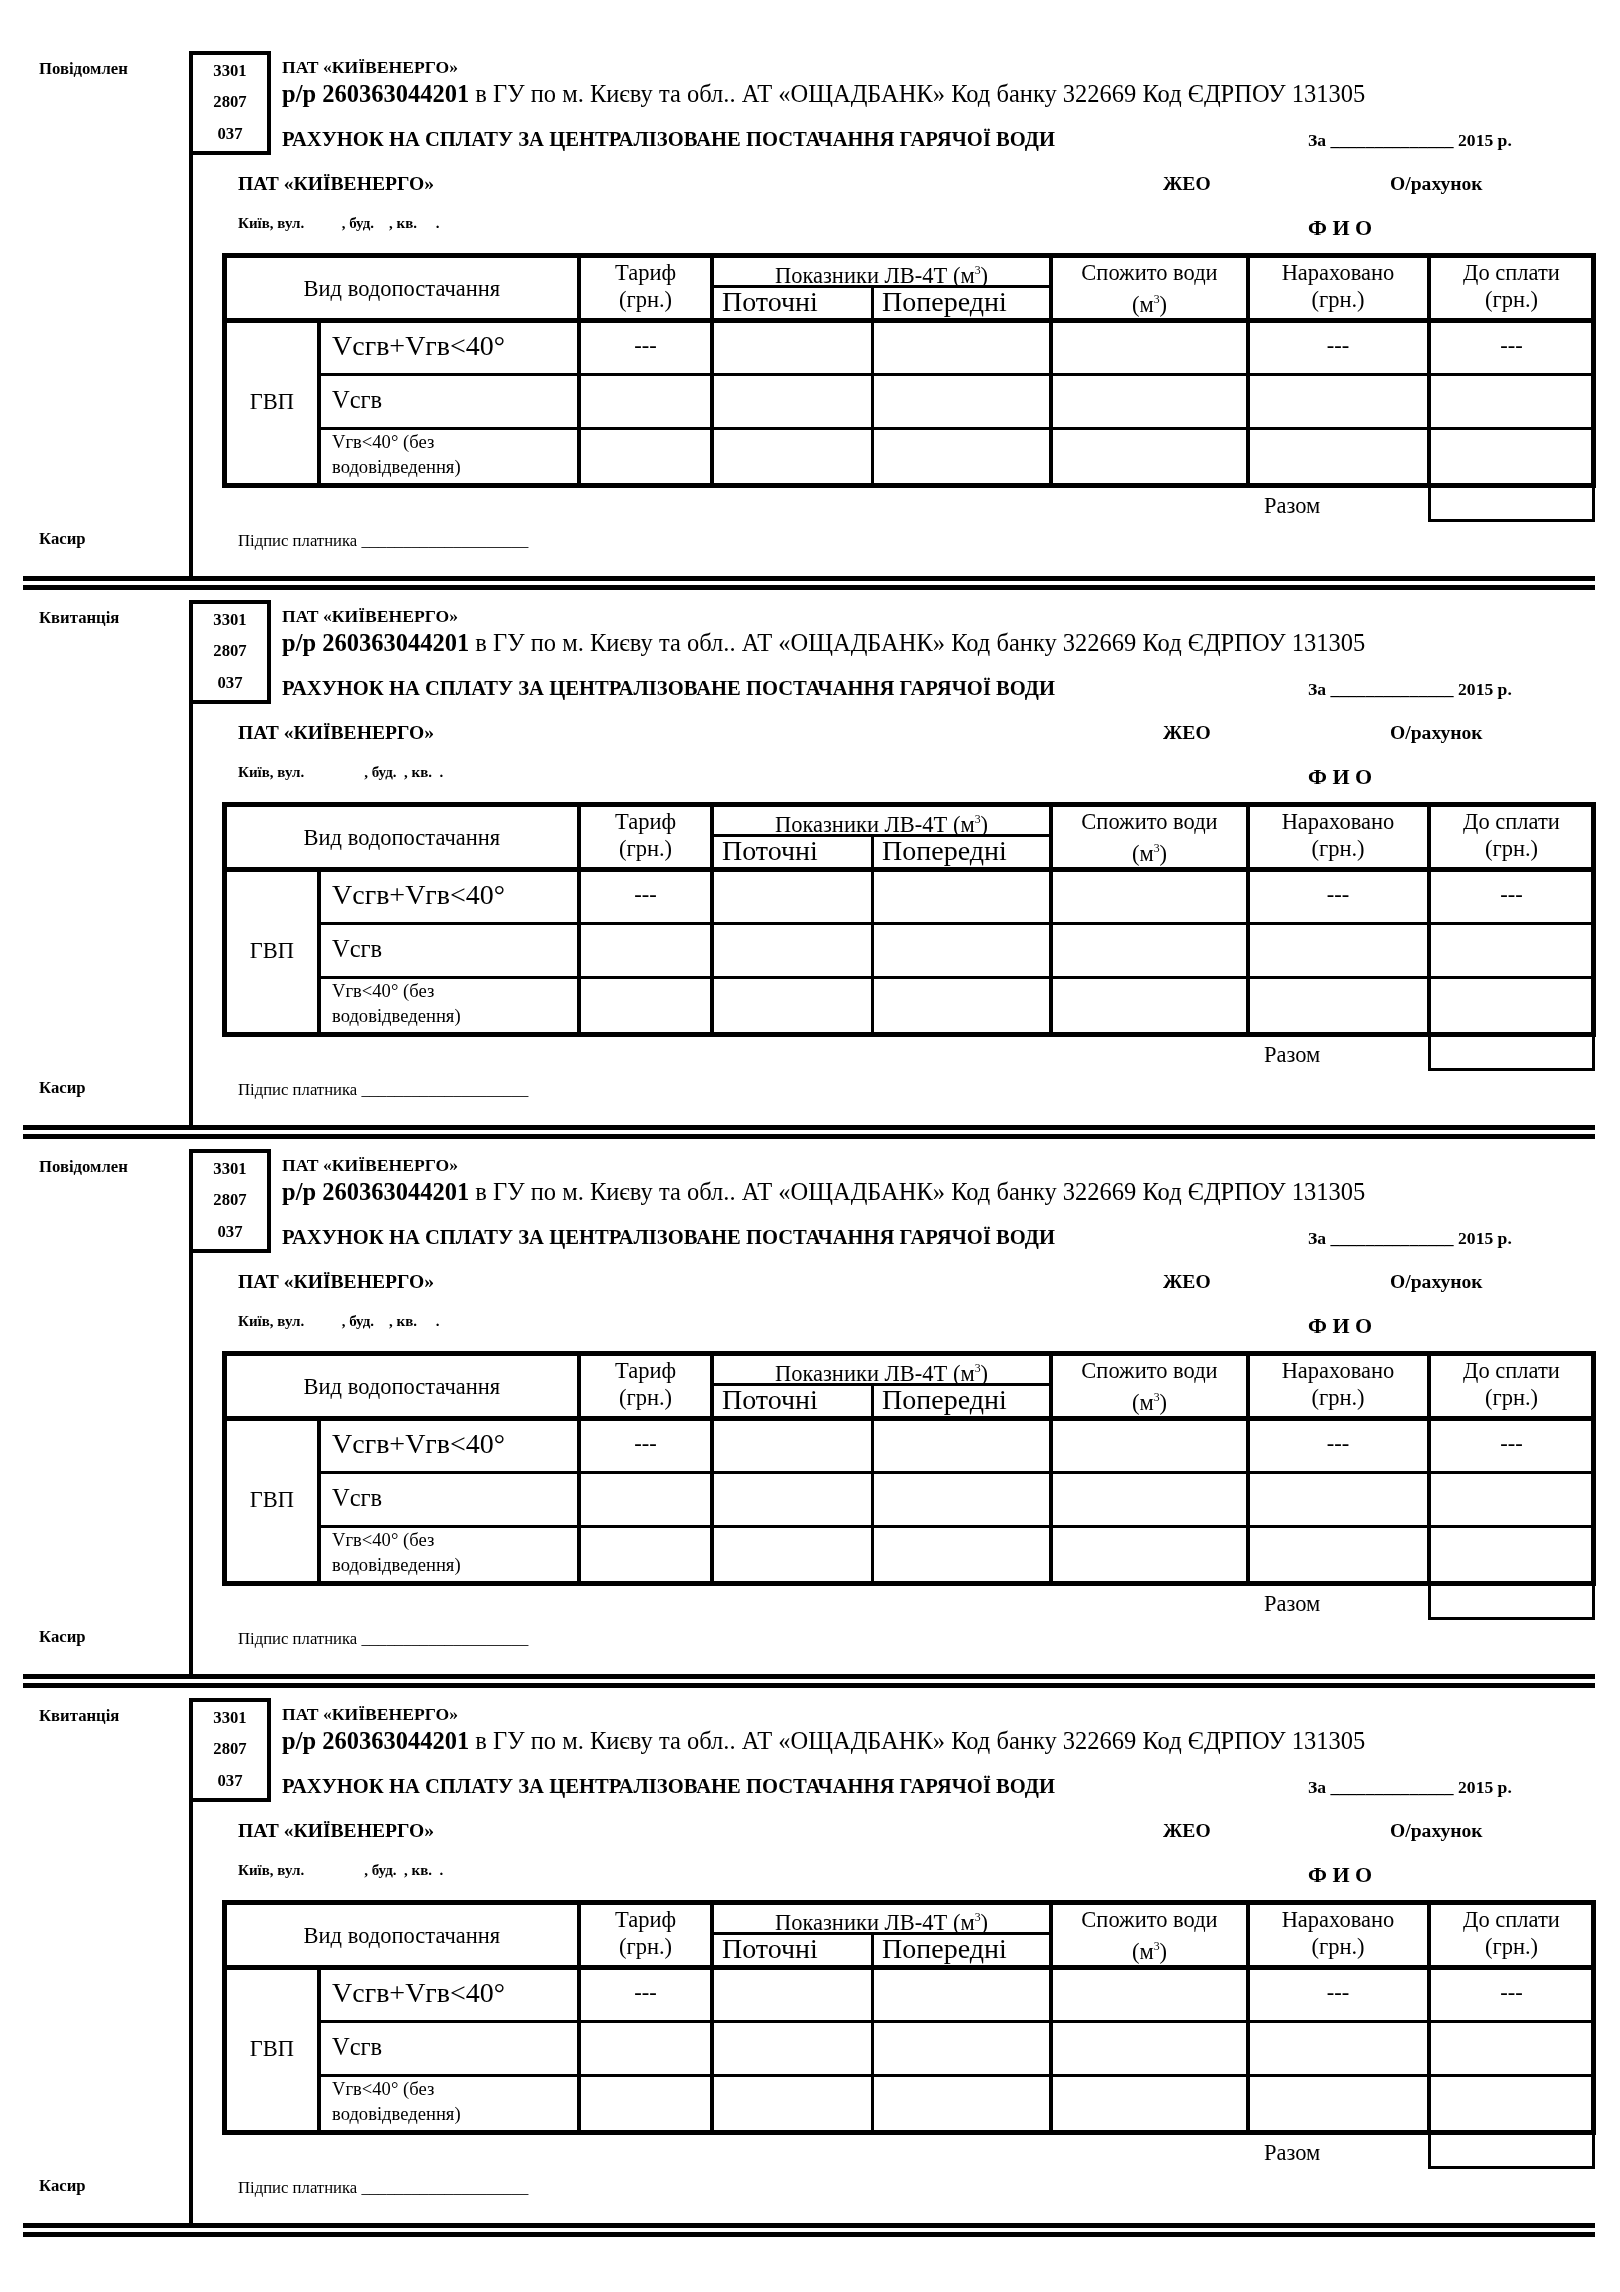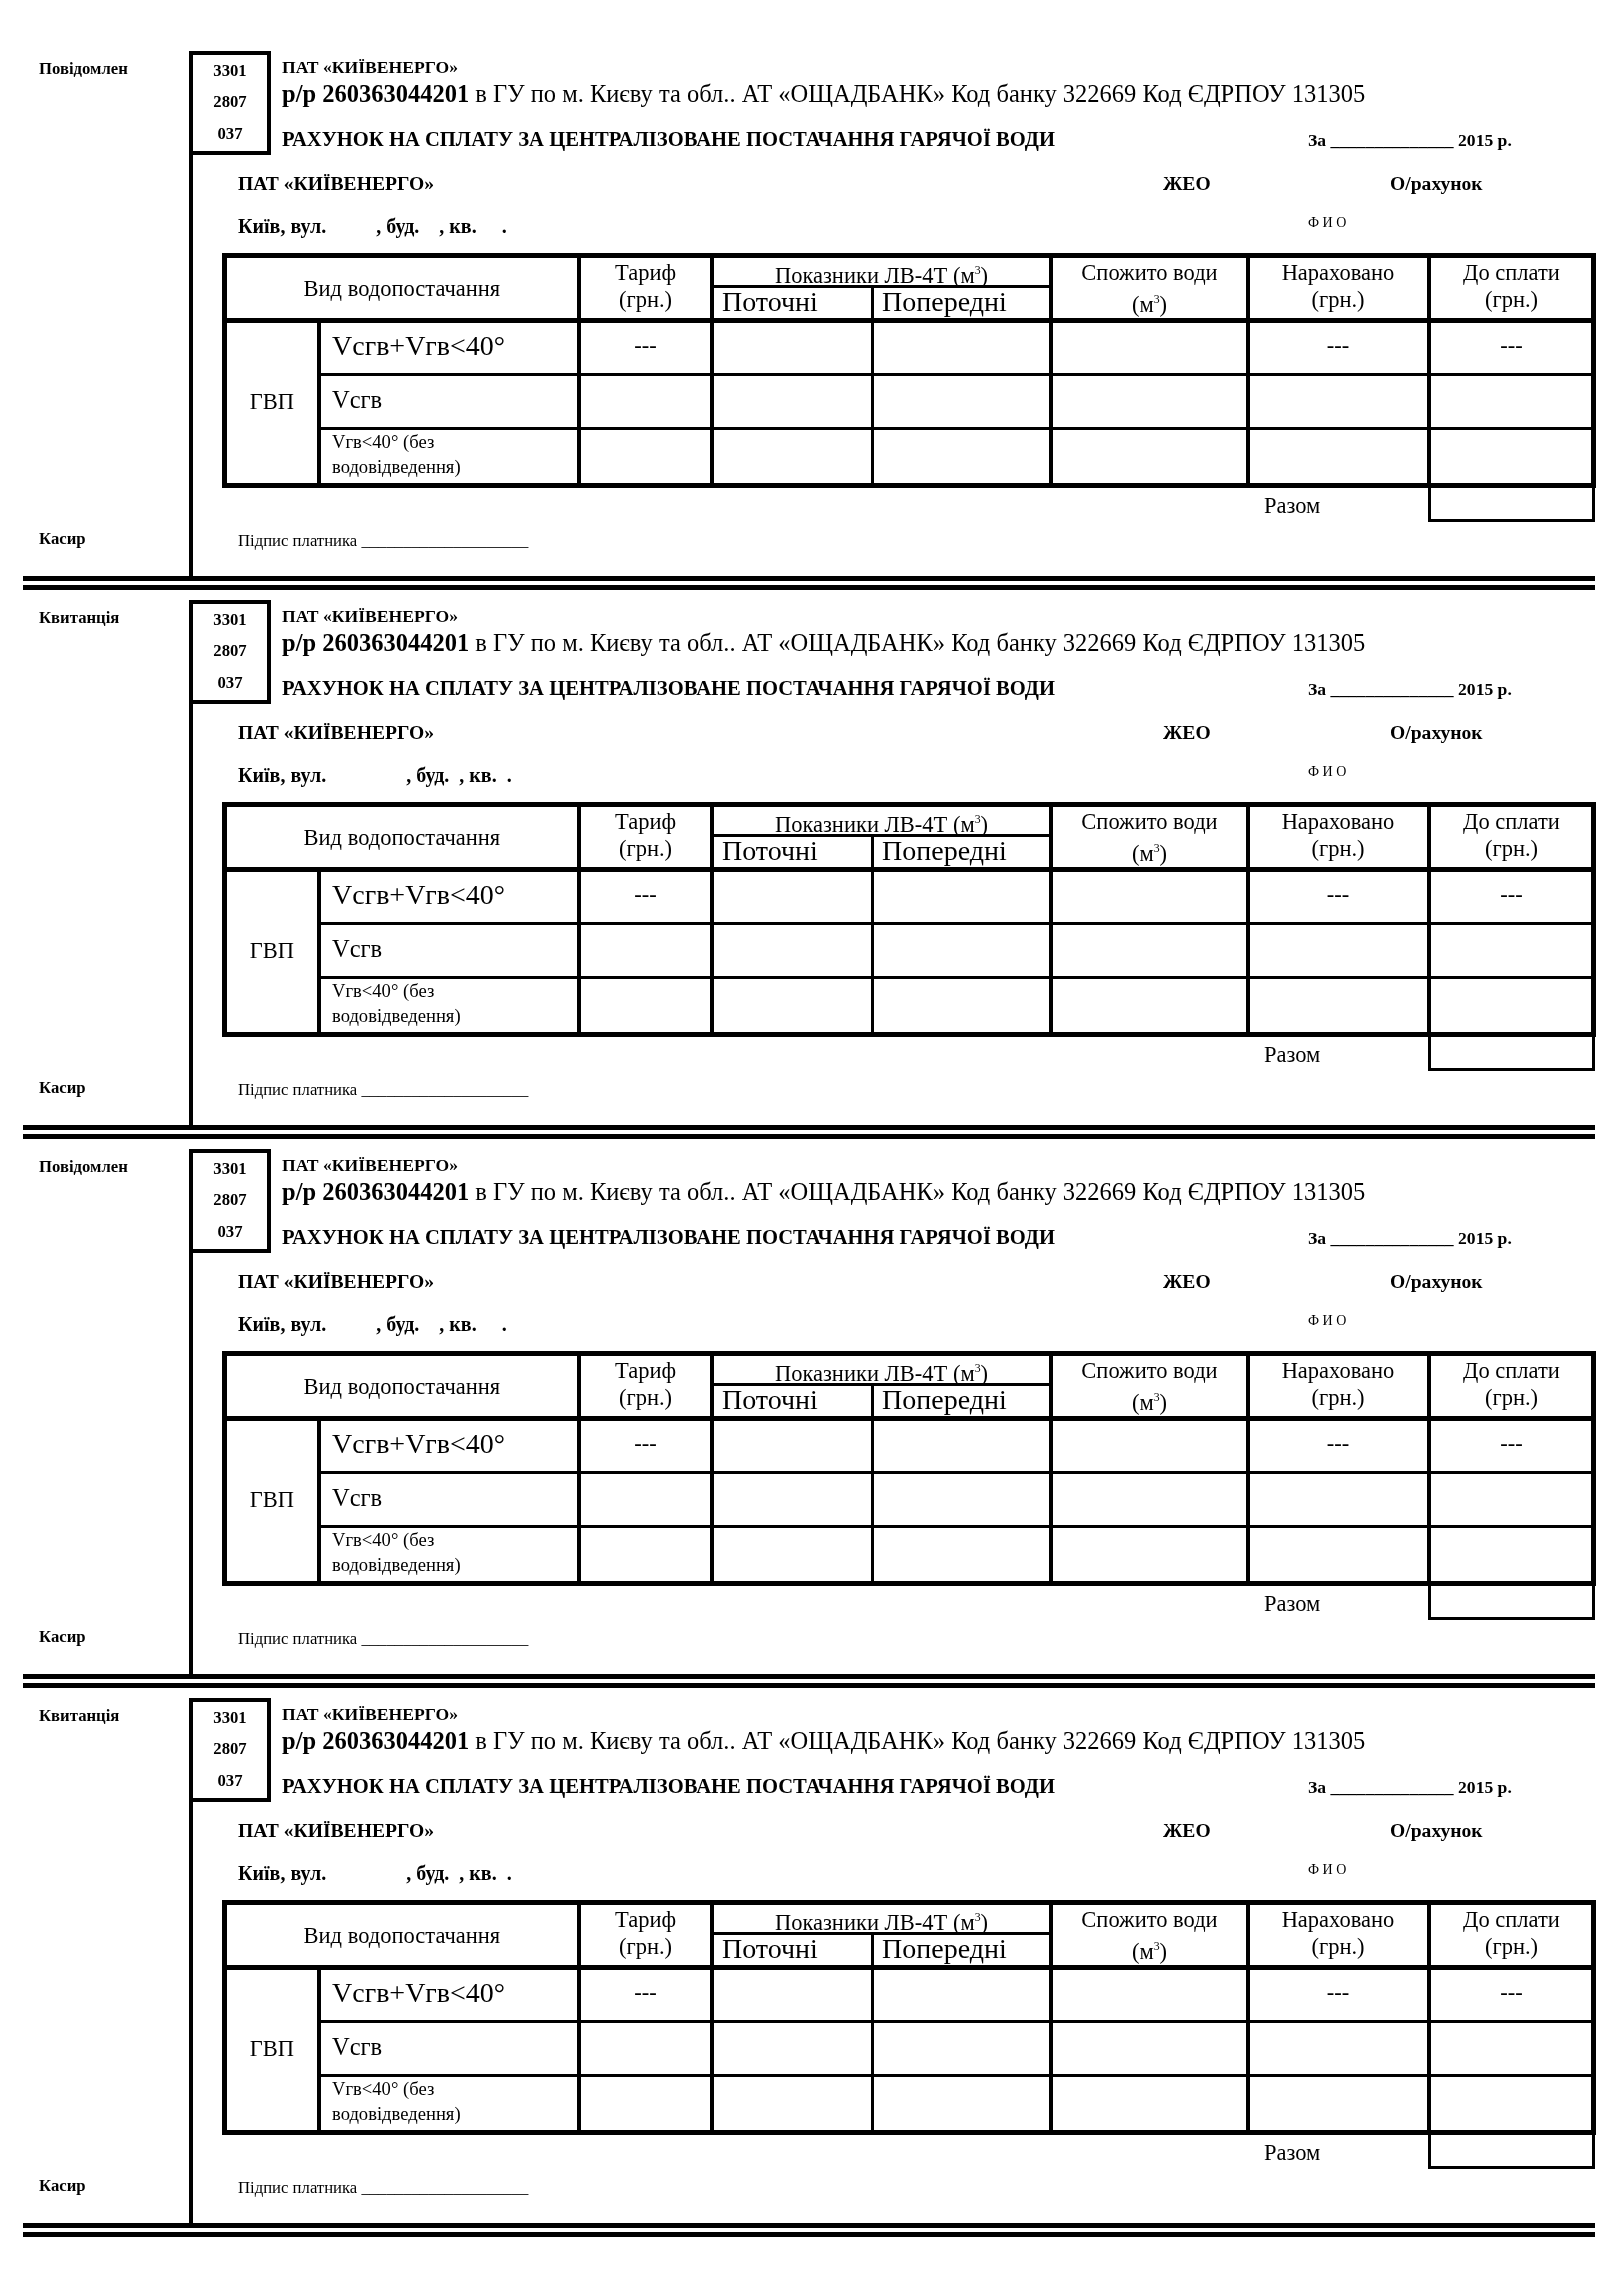--- a/index.html
+++ b/index.html
@@ -9,24 +9,24 @@
   .abs { position:absolute; white-space:nowrap; }
   .side-label { left:39px; font-size:16.7px; font-weight:bold; }
   .code-box { left:189px; top:51px; width:74px; height:96px; border:4.9px solid #000; }
   .code-box div { position:absolute; left:0; width:74px; text-align:center; font-size:16.7px; font-weight:bold; }
   .vline { left:189px; top:152px; width:3.9px; height:428px; background:#000; }
   .h1 { left:282px; top:57px; font-size:17.6px; font-weight:bold; }
   .h2 { left:282px; top:80px; font-size:24.5px; }
   .h3 { left:282px; top:128px; font-size:20.6px; font-weight:bold; }
   .za { left:1308px; top:130px; font-size:17.6px; font-weight:bold; }
   .org { left:238px; top:173px; font-size:19.6px; font-weight:bold; }
-  .addr { left:238px; top:215px; font-size:20px; font-weight:bold; }
+  .addr { left:238px; top:215px; font-size:15px; font-weight:bold; }
   .zheo { left:1163px; top:173px; font-size:19.6px; font-weight:bold; }
   .orah { left:1390px; top:173px; font-size:19.6px; font-weight:bold; }
-  .fio { left:1308px; top:215px; font-size:14px; font-weight:normal; }
+  .fio { left:1308px; top:215px; font-size:22px; font-weight:bold; }
   .grid { left:222px; top:253px; width:1374px; height:235px; }
   .ln { position:absolute; background:#000; }
   .cell { position:absolute; text-align:center; font-size:22.5px; line-height:27.4px; }
   .cellL { position:absolute; text-align:left; font-size:28px; line-height:27.4px; }
   .razom { left:1264px; top:493px; font-size:22.5px; }
   .total-box { left:1428px; top:486px; width:161px; height:31px; border:3.9px solid #000; border-top-width:2px; }
   .kasir { left:39px; top:529px; font-size:16.7px; font-weight:bold; }
   .sign { left:238px; top:531px; font-size:16.7px; }
   .dbl1 { left:22.5px; top:576px; width:1572px; height:4.9px; background:#000; }
   .dbl2 { left:22.5px; top:585px; width:1572px; height:4.9px; background:#000; }

